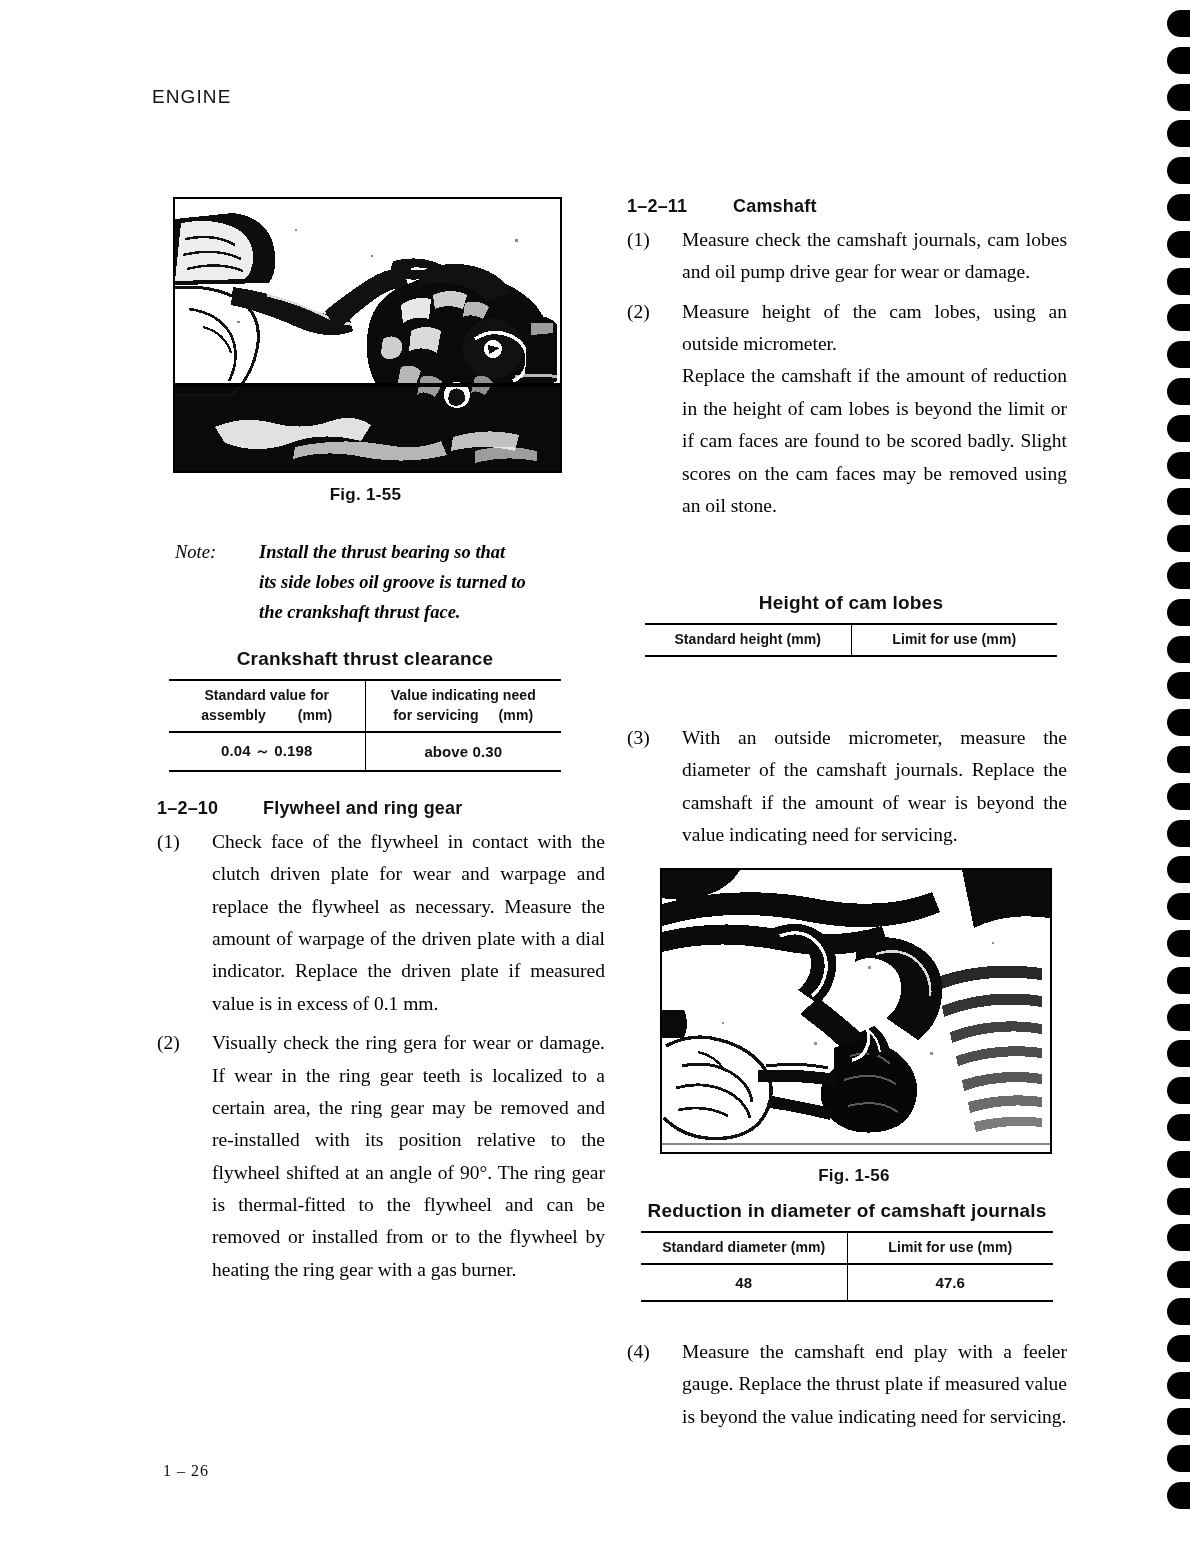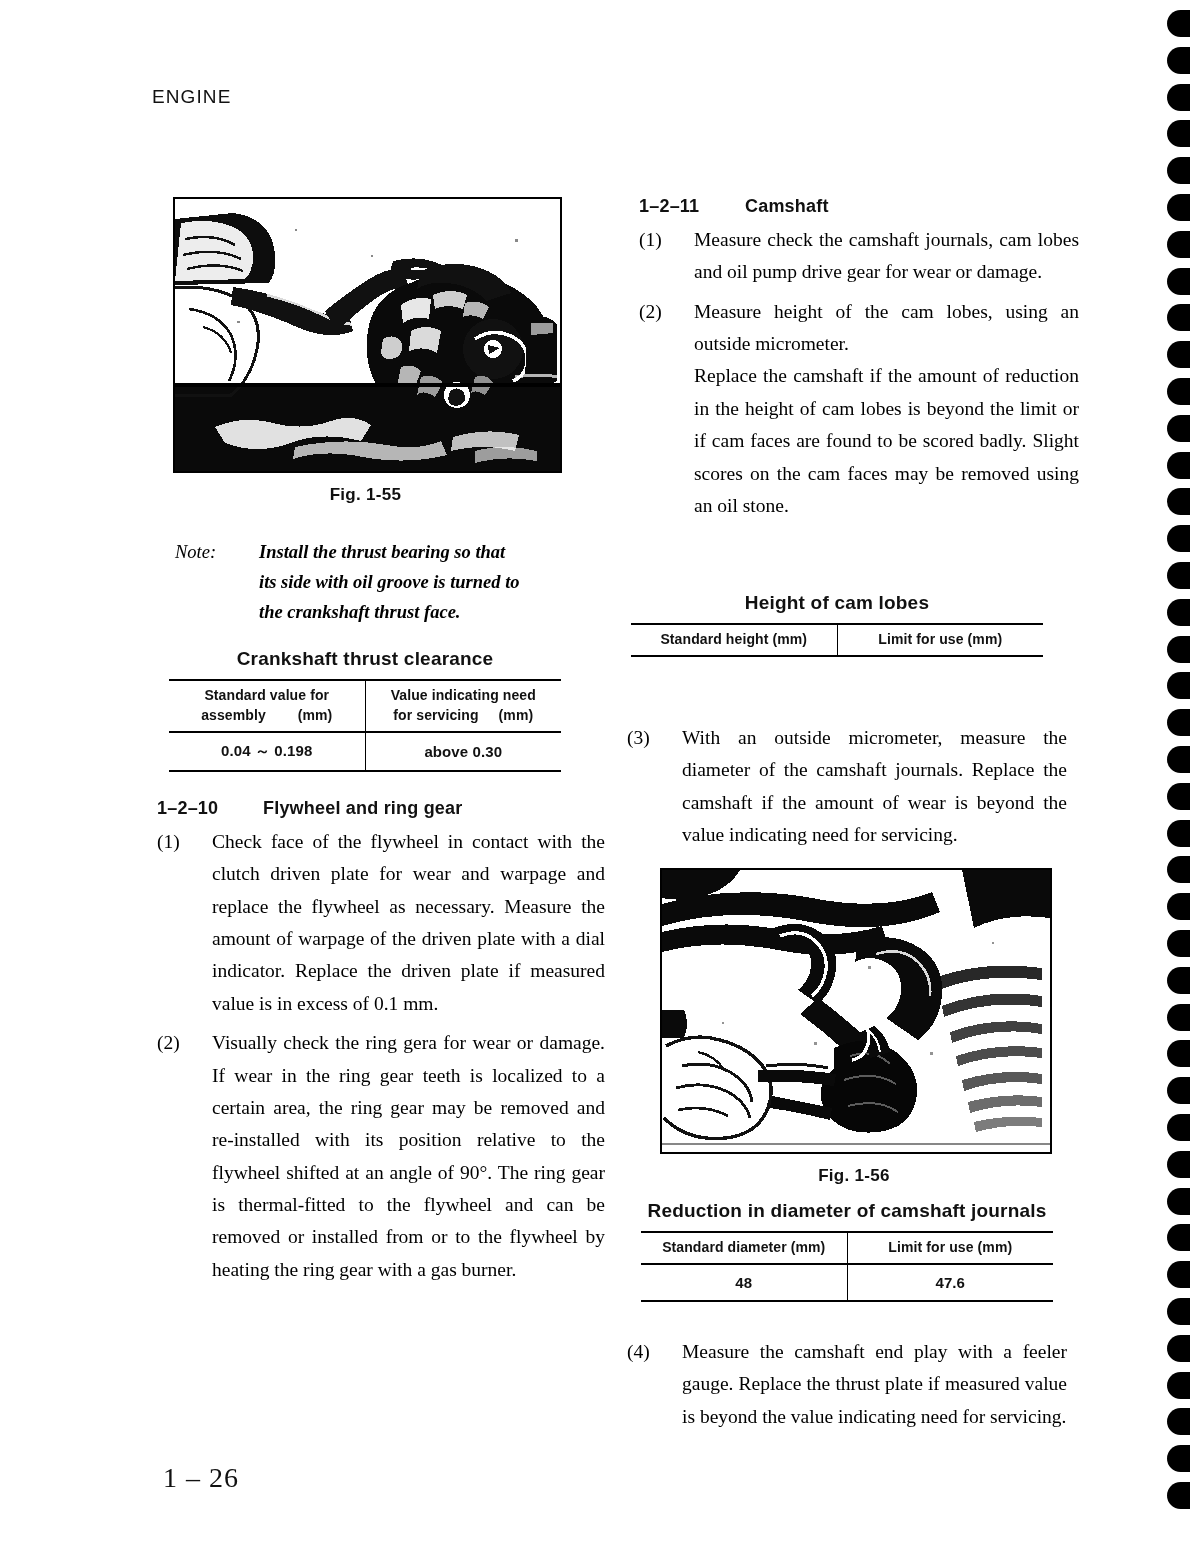--- a/index.html
+++ b/index.html
@@ -15,21 +15,21 @@
 
   .header-label{
     position:absolute;left:152px;top:86px;
     font-family:"Liberation Sans", sans-serif;
     font-size:19px;letter-spacing:1.1px;font-weight:400;color:#111;
   }
 
   .folio{
     position:absolute;left:163px;top:1462px;
     font-family:"Liberation Serif", serif;
-    font-size:28px;letter-spacing:1px;color:#111;
+    font-size:16px;letter-spacing:1px;color:#111;
   }
 
   
   #binding{position:absolute;right:0;top:0;width:44px;height:1544px;}
   .hole{
     position:absolute;right:0;width:23px;height:27px;background:#000;
     border-radius:14px 0 0 14px;
   }
 
   
@@ -179,21 +179,21 @@
         </div>
       </div>
       <div class="figcap">Fig. 1-55</div>
     </div>
 
     <div style="position:absolute;left:20px;top:504px;width:400px;">
       <div class="note">
         <div class="note-lbl">Note:</div>
         <div class="note-body">
           <span class="para">Install the thrust bearing so that</span>
-          <span class="para">its side with oil groove is turned to</span>
+          <span class="para">its side lobes oil groove is turned to</span>
           <span class="para">the crankshaft thrust face.</span>
         </div>
       </div>
     </div>
 
     <div style="position:absolute;left:14px;top:648px;width:392px;">
       <div class="tbl-title">Crankshaft thrust clearance</div>
       <table class="spec">
         <tbody>
             <tr class="head-row">
@@ -228,41 +228,41 @@
       <div class="item">
         <span class="item-num">(2)</span>
         <span class="item-body para just">Visually check the ring gera for wear or damage.  If wear in the ring gear teeth is localized to a certain area, the ring gear may be removed and re-installed with its position relative to the flywheel shifted at an angle of 90°.  The ring gear is thermal-fitted to the flywheel and can be removed or installed from or to the flywheel by heating the ring gear with a gas burner.</span>
       </div>
     </div>
 
   </div>
 
   <div class="col col-right">
 
-    <div style="position:absolute;left:12px;top:196px;width:440px;">
+    <div style="position:absolute;left:0;top:196px;width:440px;">
       <div class="sec-head">
         <span class="sec-num">1–2–11</span>
         <span>Camshaft</span>
       </div>
 
       <div class="item">
         <span class="item-num">(1)</span>
         <span class="item-body para just">Measure check the camshaft journals, cam lobes and oil pump drive gear for wear or damage.</span>
       </div>
 
       <div class="item">
         <span class="item-num">(2)</span>
         <span class="item-body">
           <span class="para just">Measure height of the cam lobes, using an outside micrometer.</span>
           <span class="para just">Replace the camshaft if the amount of reduction in the height of cam lobes is beyond the limit or if cam faces are found to be scored badly. Slight scores on the cam faces may be removed using an oil stone.</span>
         </span>
       </div>
     </div>
 
-    <div style="position:absolute;left:4px;top:592px;width:412px;">
+    <div style="position:absolute;left:18px;top:592px;width:412px;">
       <div class="tbl-title">Height of cam lobes</div>
       <table class="spec">
         <tbody>
             <tr class="head-row">
           <td class="hcell lcell" style="width:50%">Standard height (mm)</td>
           <td class="hcell" style="width:50%">Limit for use  (mm)</td>
         </tr>
       </tbody>
         </table>
     </div>

